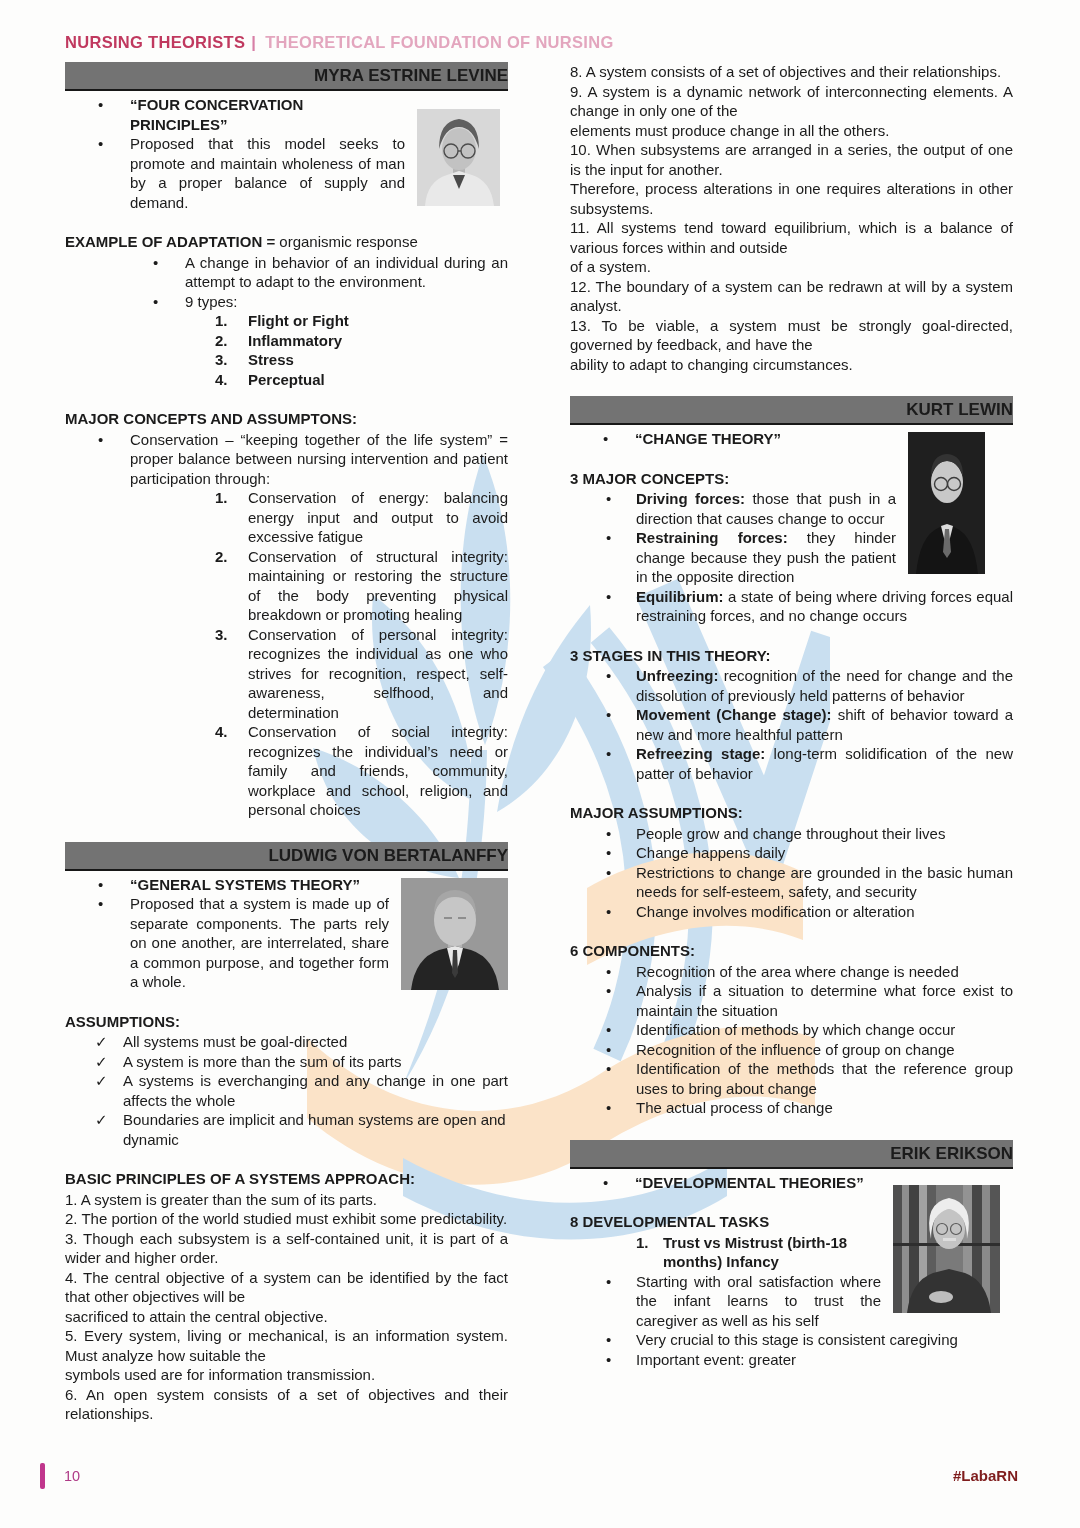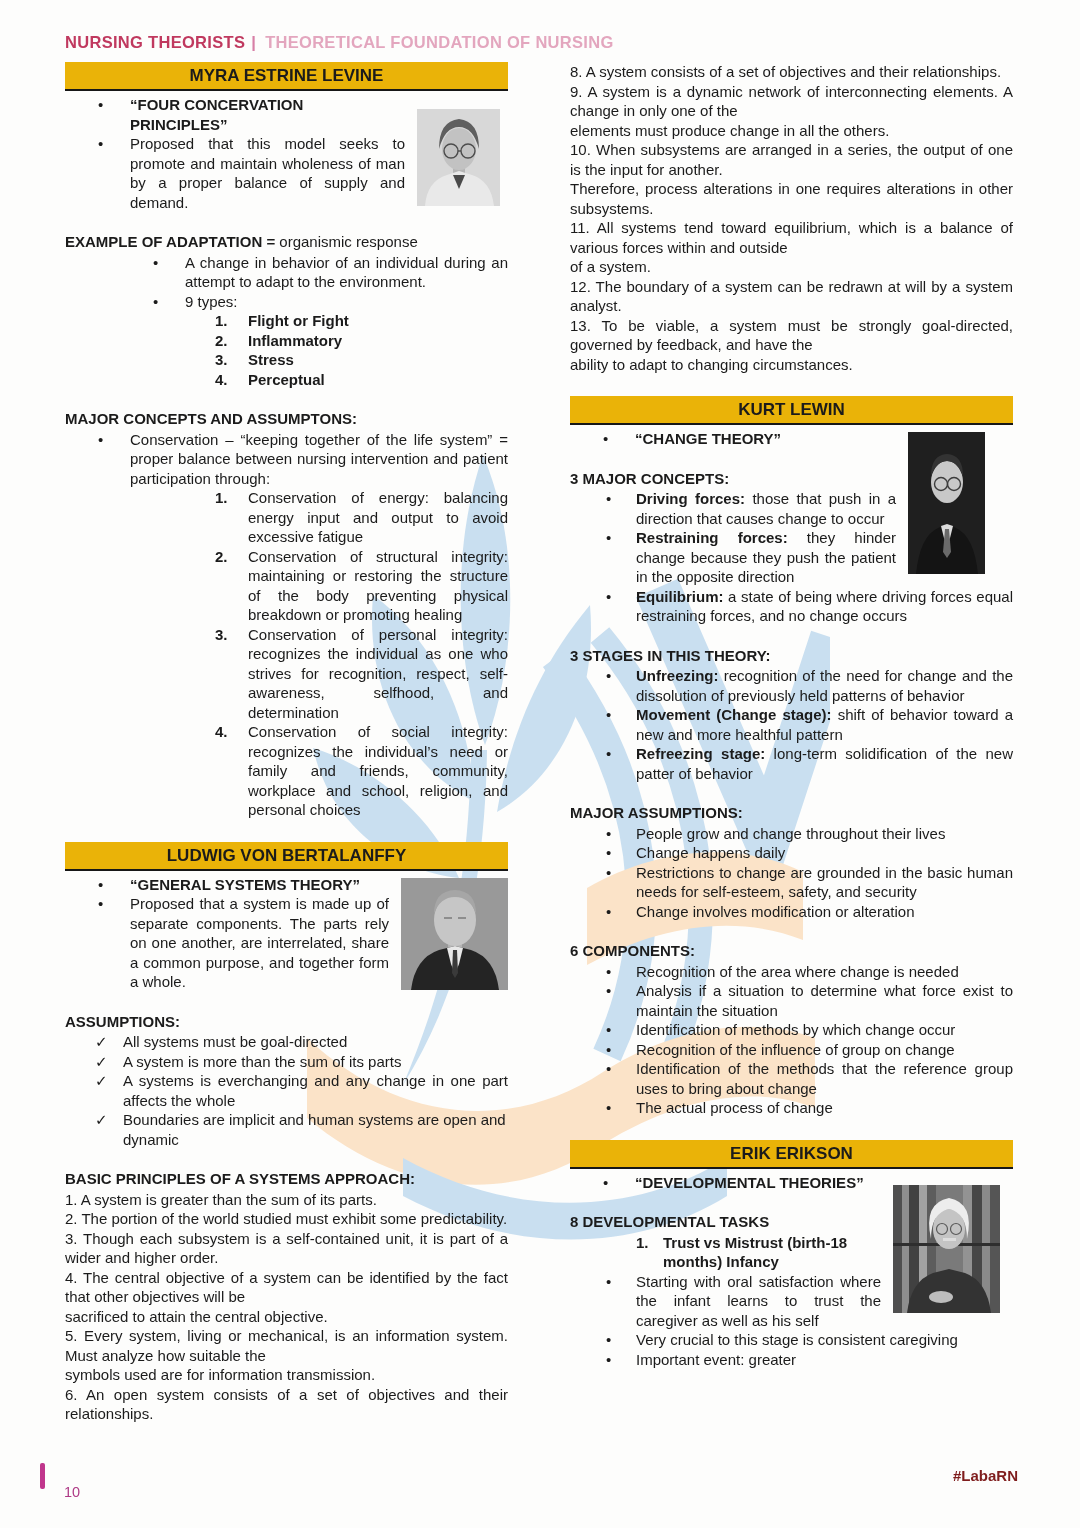--- a/index.html
+++ b/index.html
@@ -11,22 +11,22 @@
   }
   .watermark{position:absolute;left:255px;top:420px;width:575px;height:825px;z-index:0;}
   .content{position:relative;z-index:1;}
   .page-header{position:absolute;left:65px;top:32px;font-size:16.5px;font-weight:bold;letter-spacing:.3px;}
   .ph1{color:#c0395f;margin-right:6px;}
   .phd{color:#d77fa6;margin-right:9px;font-weight:bold;}
   .ph2{color:#e3a6be;}
   .columns{position:absolute;left:65px;top:62px;width:948px;display:flex;gap:62px;}
   .col{width:443px;}
   .bar{
-    background:#eab308;border-bottom:2.5px solid #171717;
-    text-align:center;font-weight:bold;font-size:17px;
+    background:#737373;border-bottom:2.5px solid #171717;
+    text-align:right;font-weight:bold;font-size:17px;
     padding:3px 0 2px;margin-bottom:4px;
   }
   .gap2{margin-top:22px;}
   .h{font-weight:bold;margin-top:20px;margin-bottom:1px;}
   .h .nrm{font-weight:normal;}
   .body{position:relative;}
   .item{position:relative;}
   .j{text-align:justify;}
   .para{text-align:justify;white-space:pre-wrap;margin:0;}
   .mk{font-style:normal;position:absolute;}
@@ -37,21 +37,21 @@
   .n-sub{padding-left:183px;} .n-sub>.mk{left:150px;font-weight:bold;}
   .e-num{padding-left:93px;font-weight:bold;} .e-num>.mk{left:66px;}
   .qt{font-weight:bold;}
   .portrait{float:right;}
   .p-levine{width:83px;height:97px;margin:14px 8px 6px 12px;}
   .p-bertalanffy{width:107px;height:112px;margin:3px 0 8px 12px;}
   .p-lewin{width:77px;height:142px;margin:3px 28px 8px 12px;}
   .p-erikson{width:107px;height:128px;margin:12px 13px 8px 12px;}
   .portrait svg{display:block;width:100%;height:100%;}
   .footer-bar{position:absolute;left:40px;top:1463px;width:5px;height:26px;background:#c0368c;border-radius:2px;}
-  .page-num{position:absolute;left:64px;top:1467px;color:#ae3a86;font-size:14.5px;margin-top:16px;}
+  .page-num{position:absolute;left:64px;top:1467px;color:#ae3a86;font-size:14.5px;}
   .hashtag{position:absolute;right:62px;top:1466px;color:#7f1d1d;font-size:15px;font-weight:bold;}
 </style>
 </head>
 <body>
 
 <div class="watermark">
   <svg viewBox="0 0 575 825" xmlns="http://www.w3.org/2000/svg">
     <g fill="#c9dff0">
       <path d="M228,35 C266,125 262,240 230,325 C200,242 196,128 228,35 Z"></path>
       <path d="M118,175 C186,225 216,308 220,382 C150,346 110,268 118,175 Z"></path>

